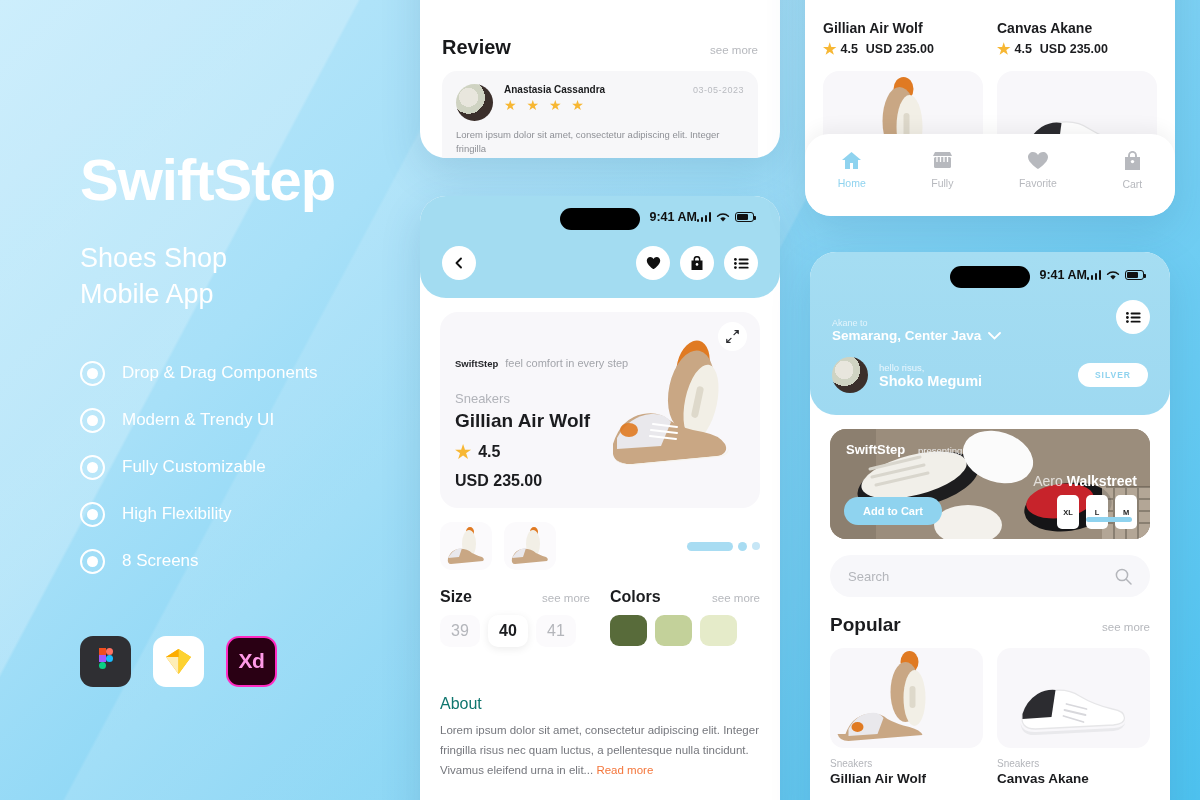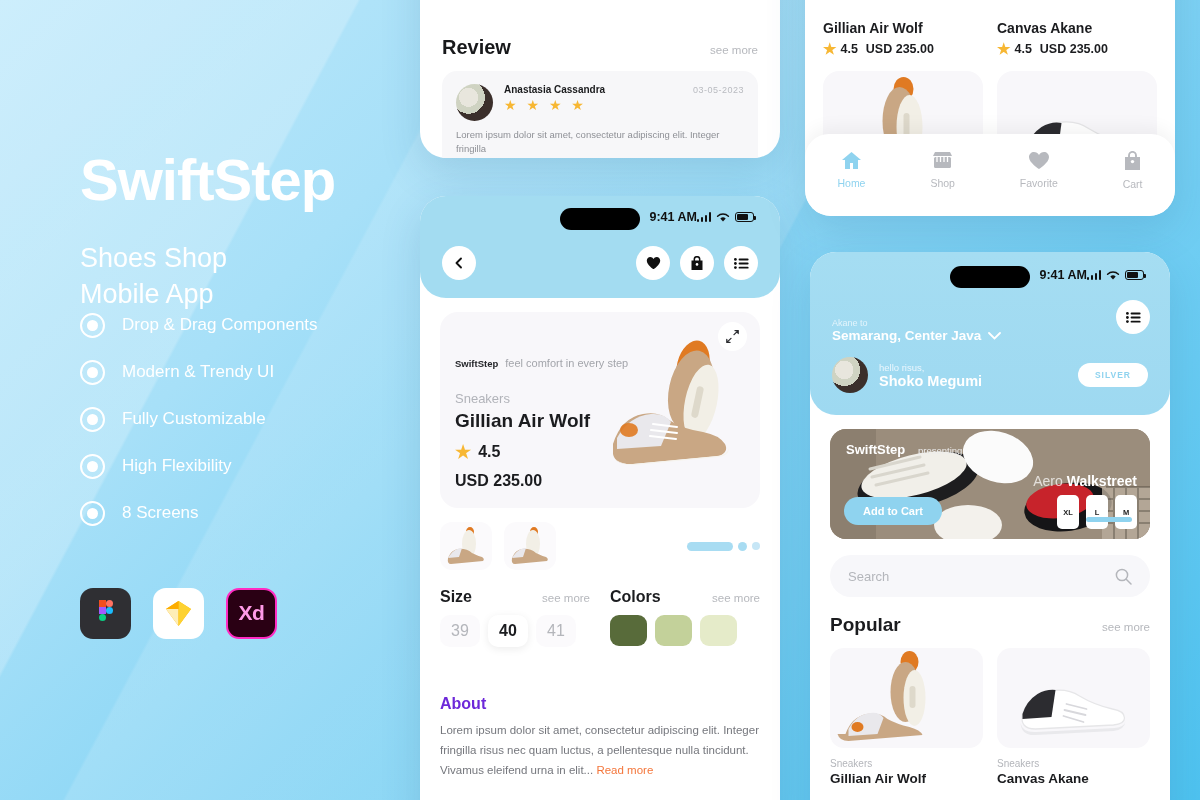--- a/index.html
+++ b/index.html
@@ -17,21 +17,21 @@
       linear-gradient(118deg, rgba(255,255,255,0.0) 0%, rgba(255,255,255,0.0) 30%, rgba(255,255,255,0.13) 30.2%, rgba(255,255,255,0.13) 56%, rgba(255,255,255,0.0) 56.2%);
   }
 
   
   .left-panel { position: absolute; left: 80px; top: 150px; width: 340px; z-index: 5; }
   .brand-title {
     font-size: 58px; font-weight: 700; color: #ffffff; letter-spacing: -1px;
     line-height: 1.05; margin-bottom: 30px;
   }
   .brand-sub { font-size: 27px; color: #ffffff; font-weight: 400; line-height: 1.33; }
-  .feature-list { }
+  .feature-list { margin-top: 48px; }
   .feature-row { display: flex; align-items: center; gap: 17px; margin-bottom: 22px; }
   .radio-ring {
     width: 25px; height: 25px; border-radius: 50%; border: 2.2px solid #ffffff;
     display: flex; align-items: center; justify-content: center; flex: 0 0 auto;
   }
   .radio-dot { width: 11px; height: 11px; border-radius: 50%; background: #ffffff; }
   .feature-label { font-size: 17px; color: #ffffff; }
 
   
   .logo-row { display: flex; gap: 22px; margin-top: 62px; }
@@ -119,21 +119,21 @@
   .col { flex: 1; }
   .mini-head { display: flex; align-items: baseline; justify-content: space-between; }
   .mini-title { font-size: 16px; font-weight: 700; color: #1b1c1f; }
   .size-row { display: flex; gap: 8px; margin-top: 9px; }
   .size-chip { width: 40px; height: 32px; border-radius: 10px; background: #fbfafc; display: flex;
                align-items: center; justify-content: center; font-size: 16px; color: #b4b6bb; cursor: pointer; }
   .size-chip.active { background: #fff; color: #1b1c1f; font-weight: 700; box-shadow: 0 2px 8px rgba(0,0,0,0.08); }
   .color-row { display: flex; gap: 8px; margin-top: 9px; }
   .swatch { width: 37px; height: 31px; border-radius: 9px; cursor: pointer; }
   .about { margin: 16px 20px 0; }
-  .about-title { font-size: 16px; font-weight: 700; color: #6d28d9; margin-top: 48px; }
+  .about-title { font-size: 16px; font-weight: 400; color: #0f766e; margin-top: 48px; }
   .about-text { font-size: 11.5px; color: #75777d; line-height: 1.75; margin-top: 7px; }
   .read-more { color: #f4763b; }
 
   
   .pc-grid { display: flex; gap: 14px; padding: 0 18px; }
   .gcard { flex: 1; }
   .gc-title { font-size: 14px; font-weight: 700; color: #1b1c1f; white-space: nowrap; }
   .gc-meta { display: flex; align-items: center; gap: 8px; margin-top: 4px; }
   .gc-rate { font-size: 12.5px; font-weight: 700; color: #1b1c1f; display: flex; align-items: center; gap: 4px; }
   .gc-rate .st { color: #f7b733; font-size: 15px; }
@@ -481,21 +481,21 @@
             <path d="M10.5 1 L20 9 h-3 v9 h-5 v-6 h-3 v6 h-5 V9 h-3 Z" fill="#8fd3ef"></path>
           </svg>
         <span class="tab-label">Home</span>
       </div>
       <div class="tab">
         <svg width="21" height="19" viewBox="0 0 21 19">
           <path d="M1 5 L3 1 h15 l2 4 Z" fill="#b7b9be"></path>
           <rect x="2" y="6" width="17" height="11" rx="1.5" fill="#b7b9be"></rect>
           <path d="M5 6 v5 M8.5 6 v5 M12 6 v5 M15.5 6 v5" stroke="#fff" stroke-width="1.3"></path>
         </svg>
-        <span class="tab-label">Shop</span>
+        <span class="tab-label">Fully</span>
       </div>
       <div class="tab">
         <svg width="22" height="19" viewBox="0 0 22 19">
             <path d="M11 18 C11 18 1 11.8 1 6.3 C1 3 3.4 1 5.9 1 C8 1 10.1 2.2 11 4 C11.9 2.2 14 1 16.1 1 C18.6 1 21 3 21 6.3 C21 11.8 11 18 11 18 Z" fill="#b7b9be"></path>
           </svg>
         <span class="tab-label">Favorite</span>
       </div>
       <div class="tab">
         <svg width="19" height="20" viewBox="0 0 19 20">
           <path d="M2 6 H17 V19 H2 Z" fill="#b7b9be"></path>

